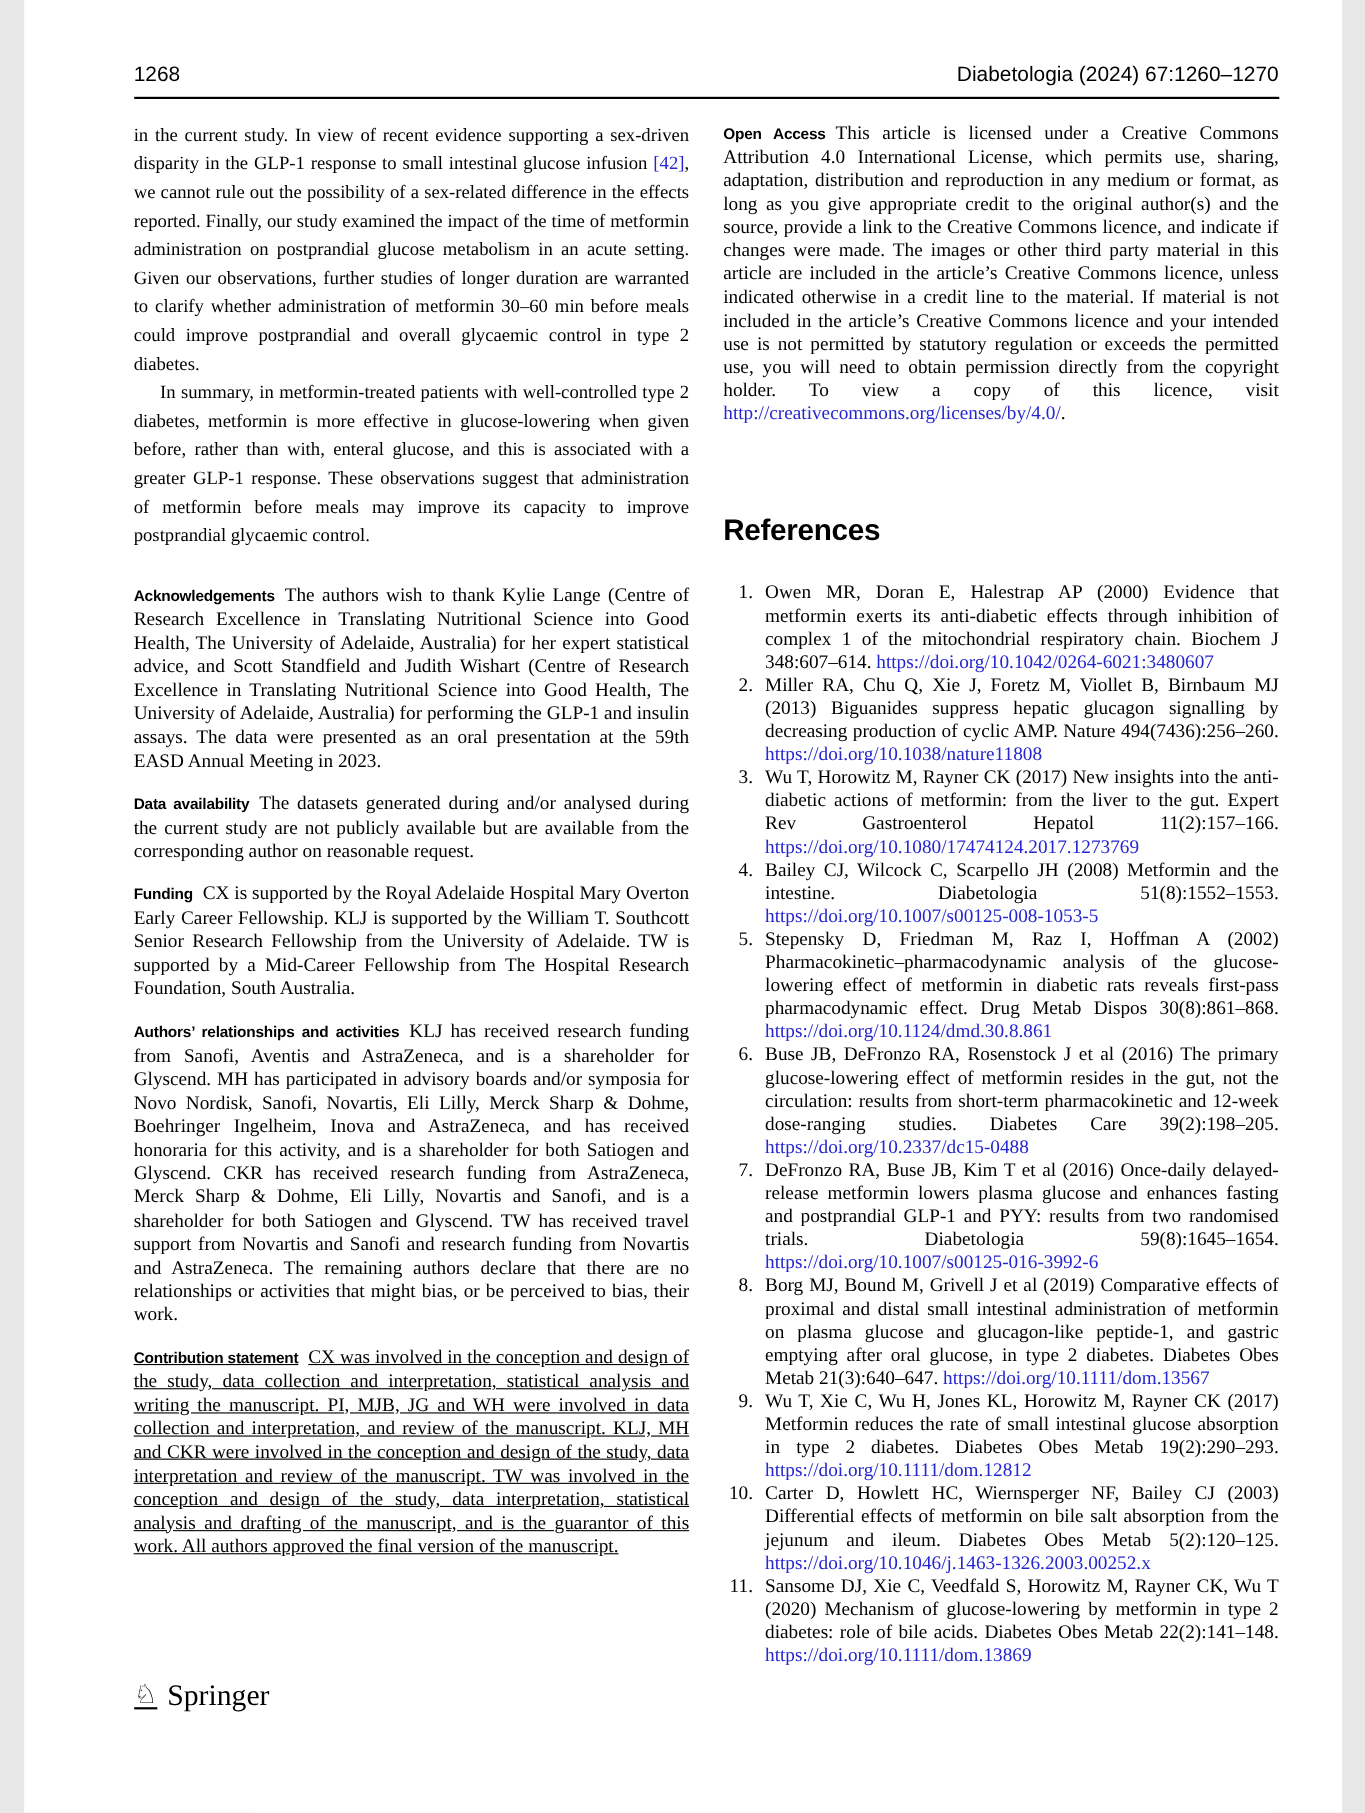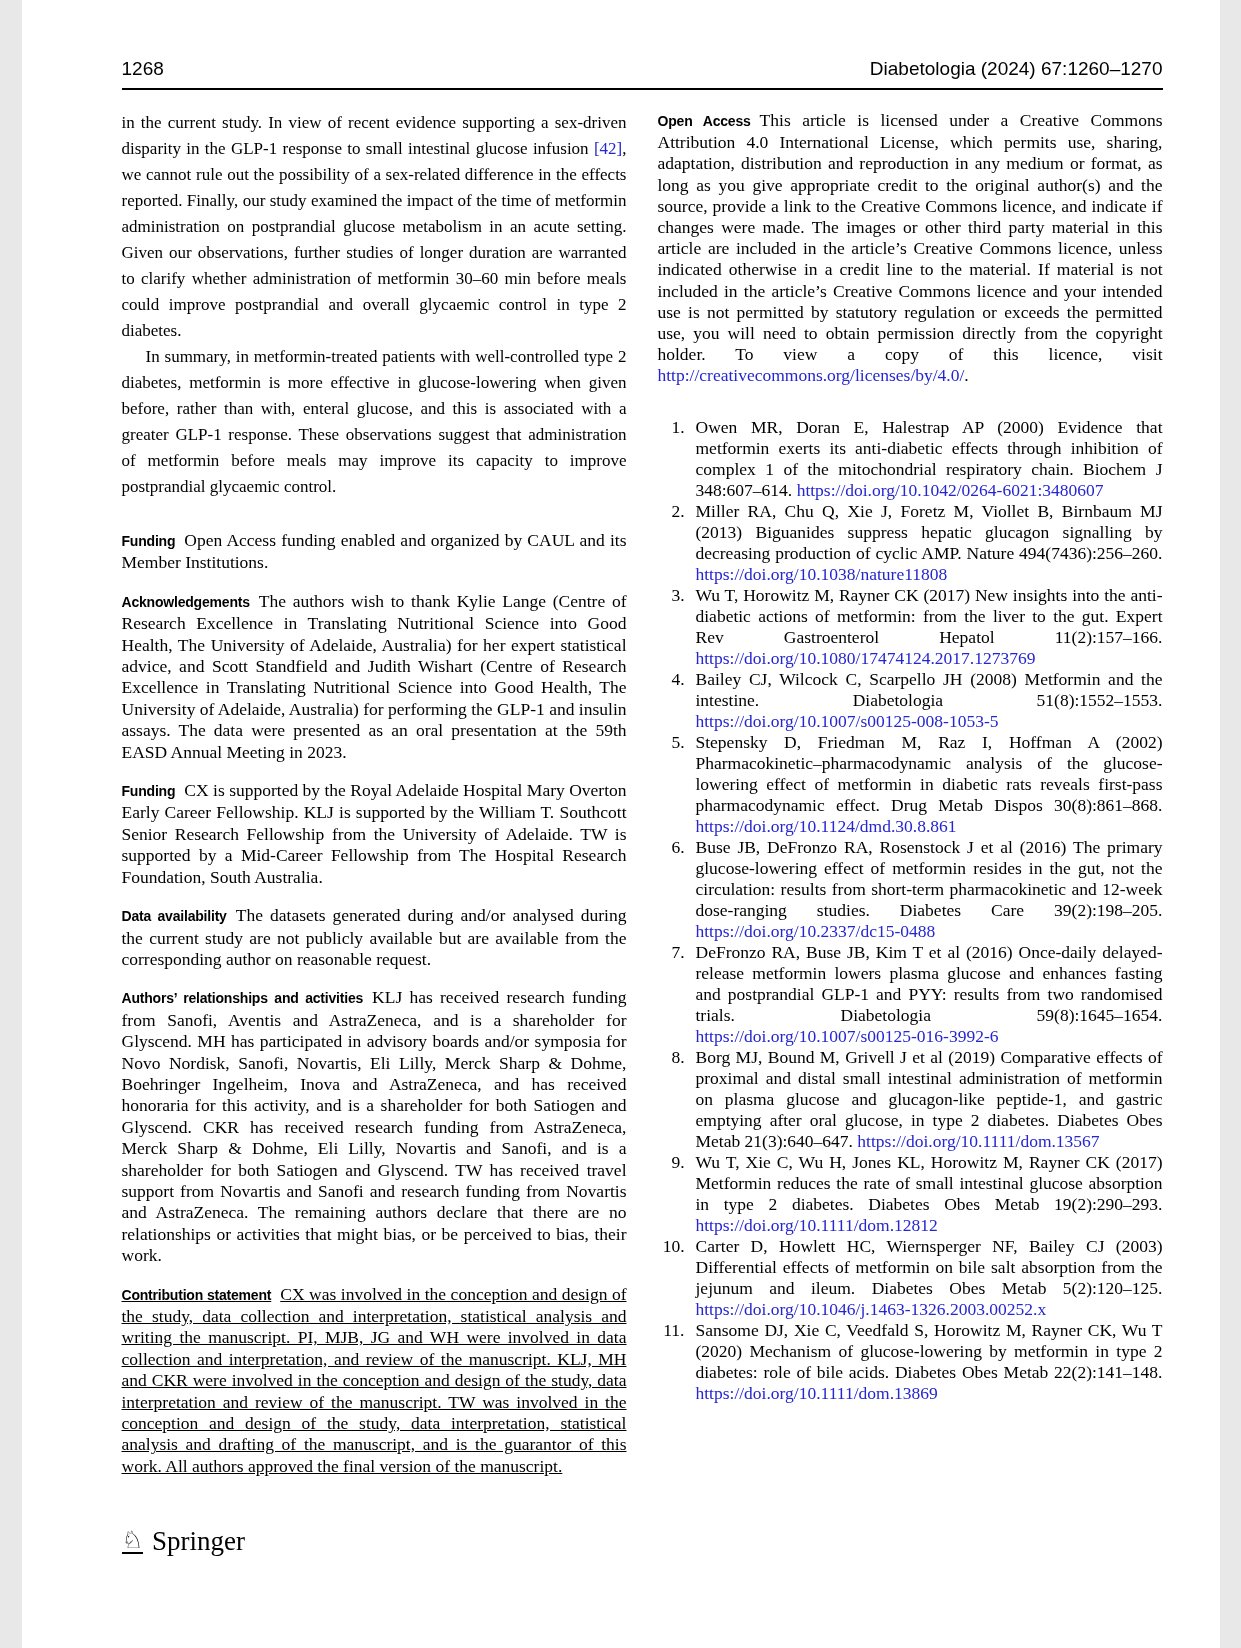--- a/index.html
+++ b/index.html
@@ -99,32 +99,32 @@
   </div>
   <div class="header-rule"></div>
 
   <div class="columns">
 
     <div class="col">
       <p class="body-para"><span>in the current study. In view of recent evidence supporting a sex-driven disparity in the GLP-1 response to small intestinal glucose infusion </span><a class="doc-link" href="#">[42]</a><span>, we cannot rule out the possibility of a sex-related difference in the effects reported. Finally, our study examined the impact of the time of metformin administration on postprandial glucose metabolism in an acute setting. Given our observations, further studies of longer duration are warranted to clarify whether administration of metformin 30–60 min before meals could improve postprandial and overall glycaemic control in type 2 diabetes.</span></p>
       <p class="body-para indent">In summary, in metformin-treated patients with well-controlled type 2 diabetes, metformin is more effective in glucose-lowering when given before, rather than with, enteral glucose, and this is associated with a greater GLP-1 response. These observations suggest that administration of metformin before meals may improve its capacity to improve postprandial glycaemic control.</p>
 
       <div class="small-sections" id="left-sections">
-          <p class="sec"><span class="sec-label">Funding</span><span>Open Access funding enabled and organized by CAUL and its Member Institutions.</span></p>
           <p class="sec"><span class="sec-label">Acknowledgements</span><span>The authors wish to thank Kylie Lange (Centre of Research Excellence in Translating Nutritional Science into Good Health, The University of Adelaide, Australia) for her expert statistical advice, and Scott Standfield and Judith Wishart (Centre of Research Excellence in Translating Nutritional Science into Good Health, The University of Adelaide, Australia) for performing the GLP-1 and insulin assays. The data were presented as an oral presentation at the 59th EASD Annual Meeting in 2023.</span></p>
+          <p class="sec"><span class="sec-label">Data availability</span><span>The datasets generated during and/or analysed during the current study are not publicly available but are available from the corresponding author on reasonable request.</span></p>
           <p class="sec"><span class="sec-label">Funding</span><span>CX is supported by the Royal Adelaide Hospital Mary Overton Early Career Fellowship. KLJ is supported by the William T. Southcott Senior Research Fellowship from the University of Adelaide. TW is supported by a Mid-Career Fellowship from The Hospital Research Foundation, South Australia.</span></p>
-          <p class="sec"><span class="sec-label">Data availability</span><span>The datasets generated during and/or analysed during the current study are not publicly available but are available from the corresponding author on reasonable request.</span></p>
           <p class="sec"><span class="sec-label">Authors’ relationships and activities</span><span>KLJ has received research funding from Sanofi, Aventis and AstraZeneca, and is a shareholder for Glyscend. MH has participated in advisory boards and/or symposia for Novo Nordisk, Sanofi, Novartis, Eli Lilly, Merck Sharp &amp; Dohme, Boehringer Ingelheim, Inova and AstraZeneca, and has received honoraria for this activity, and is a shareholder for both Satiogen and Glyscend. CKR has received research funding from AstraZeneca, Merck Sharp &amp; Dohme, Eli Lilly, Novartis and Sanofi, and is a shareholder for both Satiogen and Glyscend. TW has received travel support from Novartis and Sanofi and research funding from Novartis and AstraZeneca. The remaining authors declare that there are no relationships or activities that might bias, or be perceived to bias, their work.</span></p>
           <p class="sec"><span class="sec-label">Contribution statement</span><span>CX was involved in the conception and design of the study, data collection and interpretation, statistical analysis and writing the manuscript. PI, MJB, JG and WH were involved in data collection and interpretation, and review of the manuscript. KLJ, MH and CKR were involved in the conception and design of the study, data interpretation and review of the manuscript. TW was involved in the conception and design of the study, data interpretation, statistical analysis and drafting of the manuscript, and is the guarantor of this work. All authors approved the final version of the manuscript.</span></p>
         </div>
     </div>
 
     <div class="col">
       <p class="oa"><span class="sec-label">Open Access</span><span>This article is licensed under a Creative Commons Attribution 4.0 International License, which permits use, sharing, adaptation, distribution and reproduction in any medium or format, as long as you give appropriate credit to the original author(s) and the source, provide a link to the Creative Commons licence, and indicate if changes were made. The images or other third party material in this article are included in the article’s Creative Commons licence, unless indicated otherwise in a credit line to the material. If material is not included in the article’s Creative Commons licence and your intended use is not permitted by statutory regulation or exceeds the permitted use, you will need to obtain permission directly from the copyright holder. To view a copy of this licence, visit </span><a class="doc-link" href="#">http://creativecommons.org/licenses/by/4.0/</a><span>.</span></p>
 
+      <h2 class="refs-heading">References</h2>
 
       <div class="ref-list" id="ref-list">
           <div class="ref-item"><span class="ref-num">1.</span><span>Owen MR, Doran E, Halestrap AP (2000) Evidence that metformin exerts its anti-diabetic effects through inhibition of complex 1 of the mitochondrial respiratory chain. Biochem J 348:607–614. </span><a class="doc-link" href="#">https://doi.org/10.1042/0264-6021:3480607</a></div>
           <div class="ref-item"><span class="ref-num">2.</span><span>Miller RA, Chu Q, Xie J, Foretz M, Viollet B, Birnbaum MJ (2013) Biguanides suppress hepatic glucagon signalling by decreasing production of cyclic AMP. Nature 494(7436):256–260. </span><a class="doc-link" href="#">https://doi.org/10.1038/nature11808</a></div>
           <div class="ref-item"><span class="ref-num">3.</span><span>Wu T, Horowitz M, Rayner CK (2017) New insights into the anti-diabetic actions of metformin: from the liver to the gut. Expert Rev Gastroenterol Hepatol 11(2):157–166. </span><a class="doc-link" href="#">https://doi.org/10.1080/17474124.2017.1273769</a></div>
           <div class="ref-item"><span class="ref-num">4.</span><span>Bailey CJ, Wilcock C, Scarpello JH (2008) Metformin and the intestine. Diabetologia 51(8):1552–1553. </span><a class="doc-link" href="#">https://doi.org/10.1007/s00125-008-1053-5</a></div>
           <div class="ref-item"><span class="ref-num">5.</span><span>Stepensky D, Friedman M, Raz I, Hoffman A (2002) Pharmacokinetic–pharmacodynamic analysis of the glucose-lowering effect of metformin in diabetic rats reveals first-pass pharmacodynamic effect. Drug Metab Dispos 30(8):861–868. </span><a class="doc-link" href="#">https://doi.org/10.1124/dmd.30.8.861</a></div>
           <div class="ref-item"><span class="ref-num">6.</span><span>Buse JB, DeFronzo RA, Rosenstock J et al (2016) The primary glucose-lowering effect of metformin resides in the gut, not the circulation: results from short-term pharmacokinetic and 12-week dose-ranging studies. Diabetes Care 39(2):198–205. </span><a class="doc-link" href="#">https://doi.org/10.2337/dc15-0488</a></div>
           <div class="ref-item"><span class="ref-num">7.</span><span>DeFronzo RA, Buse JB, Kim T et al (2016) Once-daily delayed-release metformin lowers plasma glucose and enhances fasting and postprandial GLP-1 and PYY: results from two randomised trials. Diabetologia 59(8):1645–1654. </span><a class="doc-link" href="#">https://doi.org/10.1007/s00125-016-3992-6</a></div>
           <div class="ref-item"><span class="ref-num">8.</span><span>Borg MJ, Bound M, Grivell J et al (2019) Comparative effects of proximal and distal small intestinal administration of metformin on plasma glucose and glucagon-like peptide-1, and gastric emptying after oral glucose, in type 2 diabetes. Diabetes Obes Metab 21(3):640–647. </span><a class="doc-link" href="#">https://doi.org/10.1111/dom.13567</a></div>

